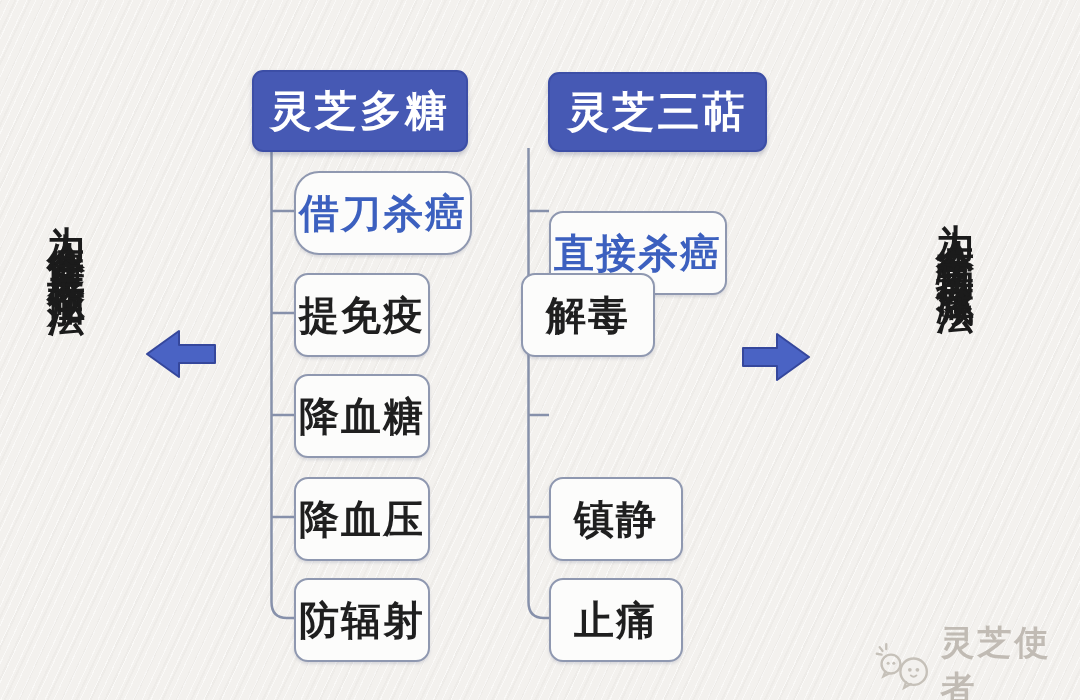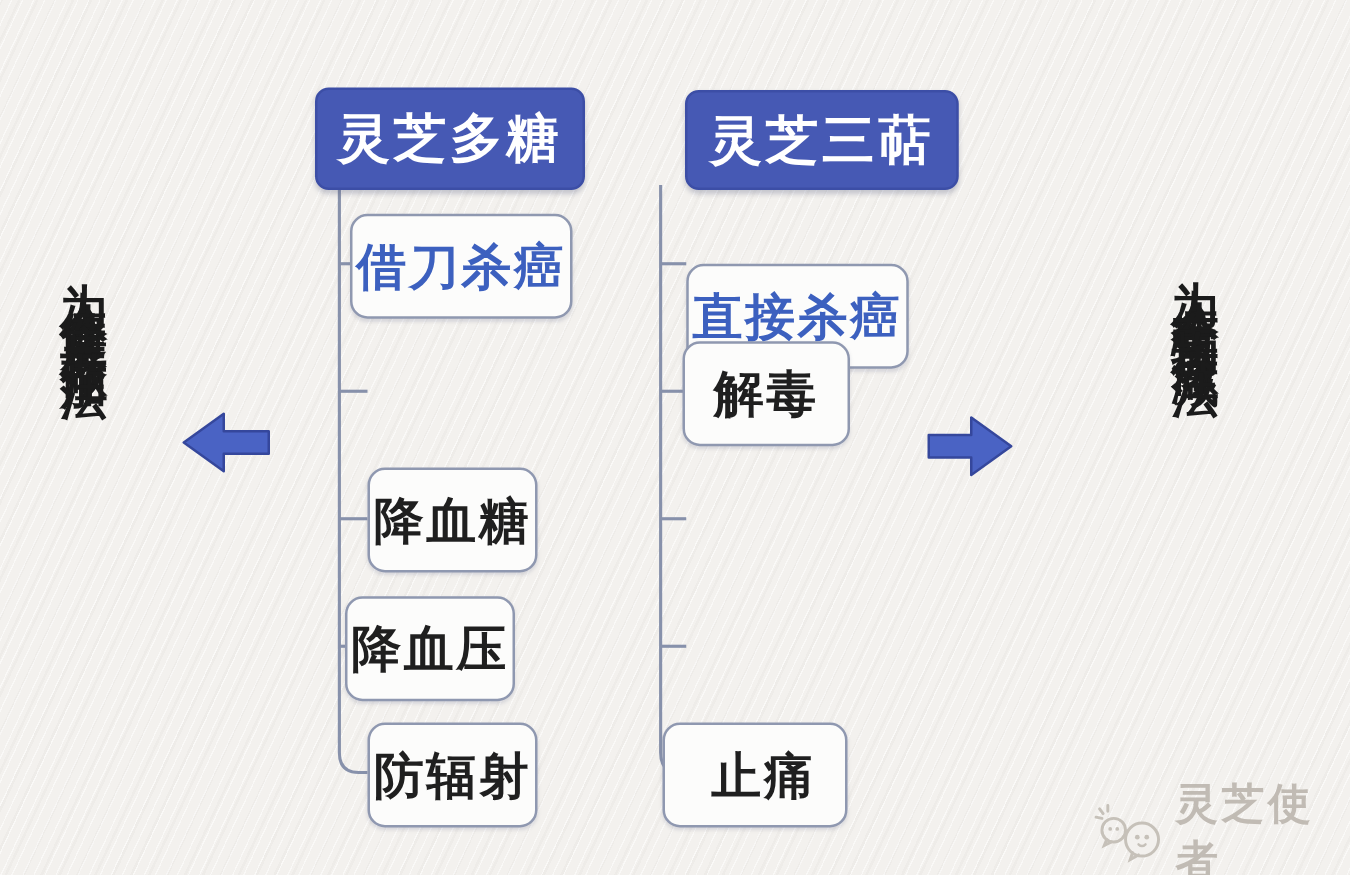--- a/index.html
+++ b/index.html
@@ -107,28 +107,30 @@
     <polygon points="147,354 179,331 179,345 215,345 215,363 179,363 179,377" fill="#4a63c4" stroke="#35479c" stroke-width="2" stroke-linejoin="round"></polygon>
   </svg>
 
   <svg class="overlay" width="1080" height="700">
     <polygon points="809,357 777,334 777,348 743,348 743,366 777,366 777,380" fill="#4a63c4" stroke="#35479c" stroke-width="2" stroke-linejoin="round"></polygon>
   </svg>
 
   <div class="header-box header-left">灵芝多糖</div>
   <div class="header-box header-right">灵芝三萜</div>
 
-  <div class="item-box highlight" style="left:280px;top:171px;width:174px;height:80px;">借刀杀癌</div>
+  <div class="item-box highlight" style="left:294px;top:171px;width:174px;height:80px;border-radius:25px;">借刀杀癌</div>
+  <div class="item-box" style="left:294px;top:273px;width:132px;height:80px;">提免疫</div>
   <div class="item-box" style="left:294px;top:374px;width:132px;height:80px;">降血糖</div>
-  <div class="item-box" style="left:276px;top:477px;width:132px;height:80px;">降血压</div>
+  <div class="item-box" style="left:294px;top:477px;width:132px;height:80px;">降血压</div>
   <div class="item-box" style="left:294px;top:578px;width:132px;height:80px;">防辐射</div>
 
   <div class="item-box highlight" style="left:549px;top:171px;width:174px;height:80px;margin-top:40px;">直接杀癌</div>
-  <div class="item-box" style="left:546px;top:273px;width:130px;height:80px;">解毒</div>
-  <div class="item-box" style="left:530px;top:578px;width:130px;height:80px;padding-left:14px;">止痛</div>
+  <div class="item-box" style="left:521px;top:273px;width:130px;height:80px;">解毒</div>
+  <div class="item-box" style="left:549px;top:477px;width:130px;height:80px;">镇静</div>
+  <div class="item-box" style="left:549px;top:578px;width:130px;height:80px;">止痛</div>
 
   <div class="watermark">
     <svg width="64" height="52" viewBox="0 0 64 52">
       <g stroke="#c6c1b9" stroke-width="2.5" fill="none" stroke-linecap="round">
 
         <path d="M6 6 L9 10 M13 3 L13 8 M3 13 L8 14"></path>
 
         <circle cx="18" cy="24" r="10"></circle>
         <path d="M12 32 L10 37 L16 34"></path>
 

